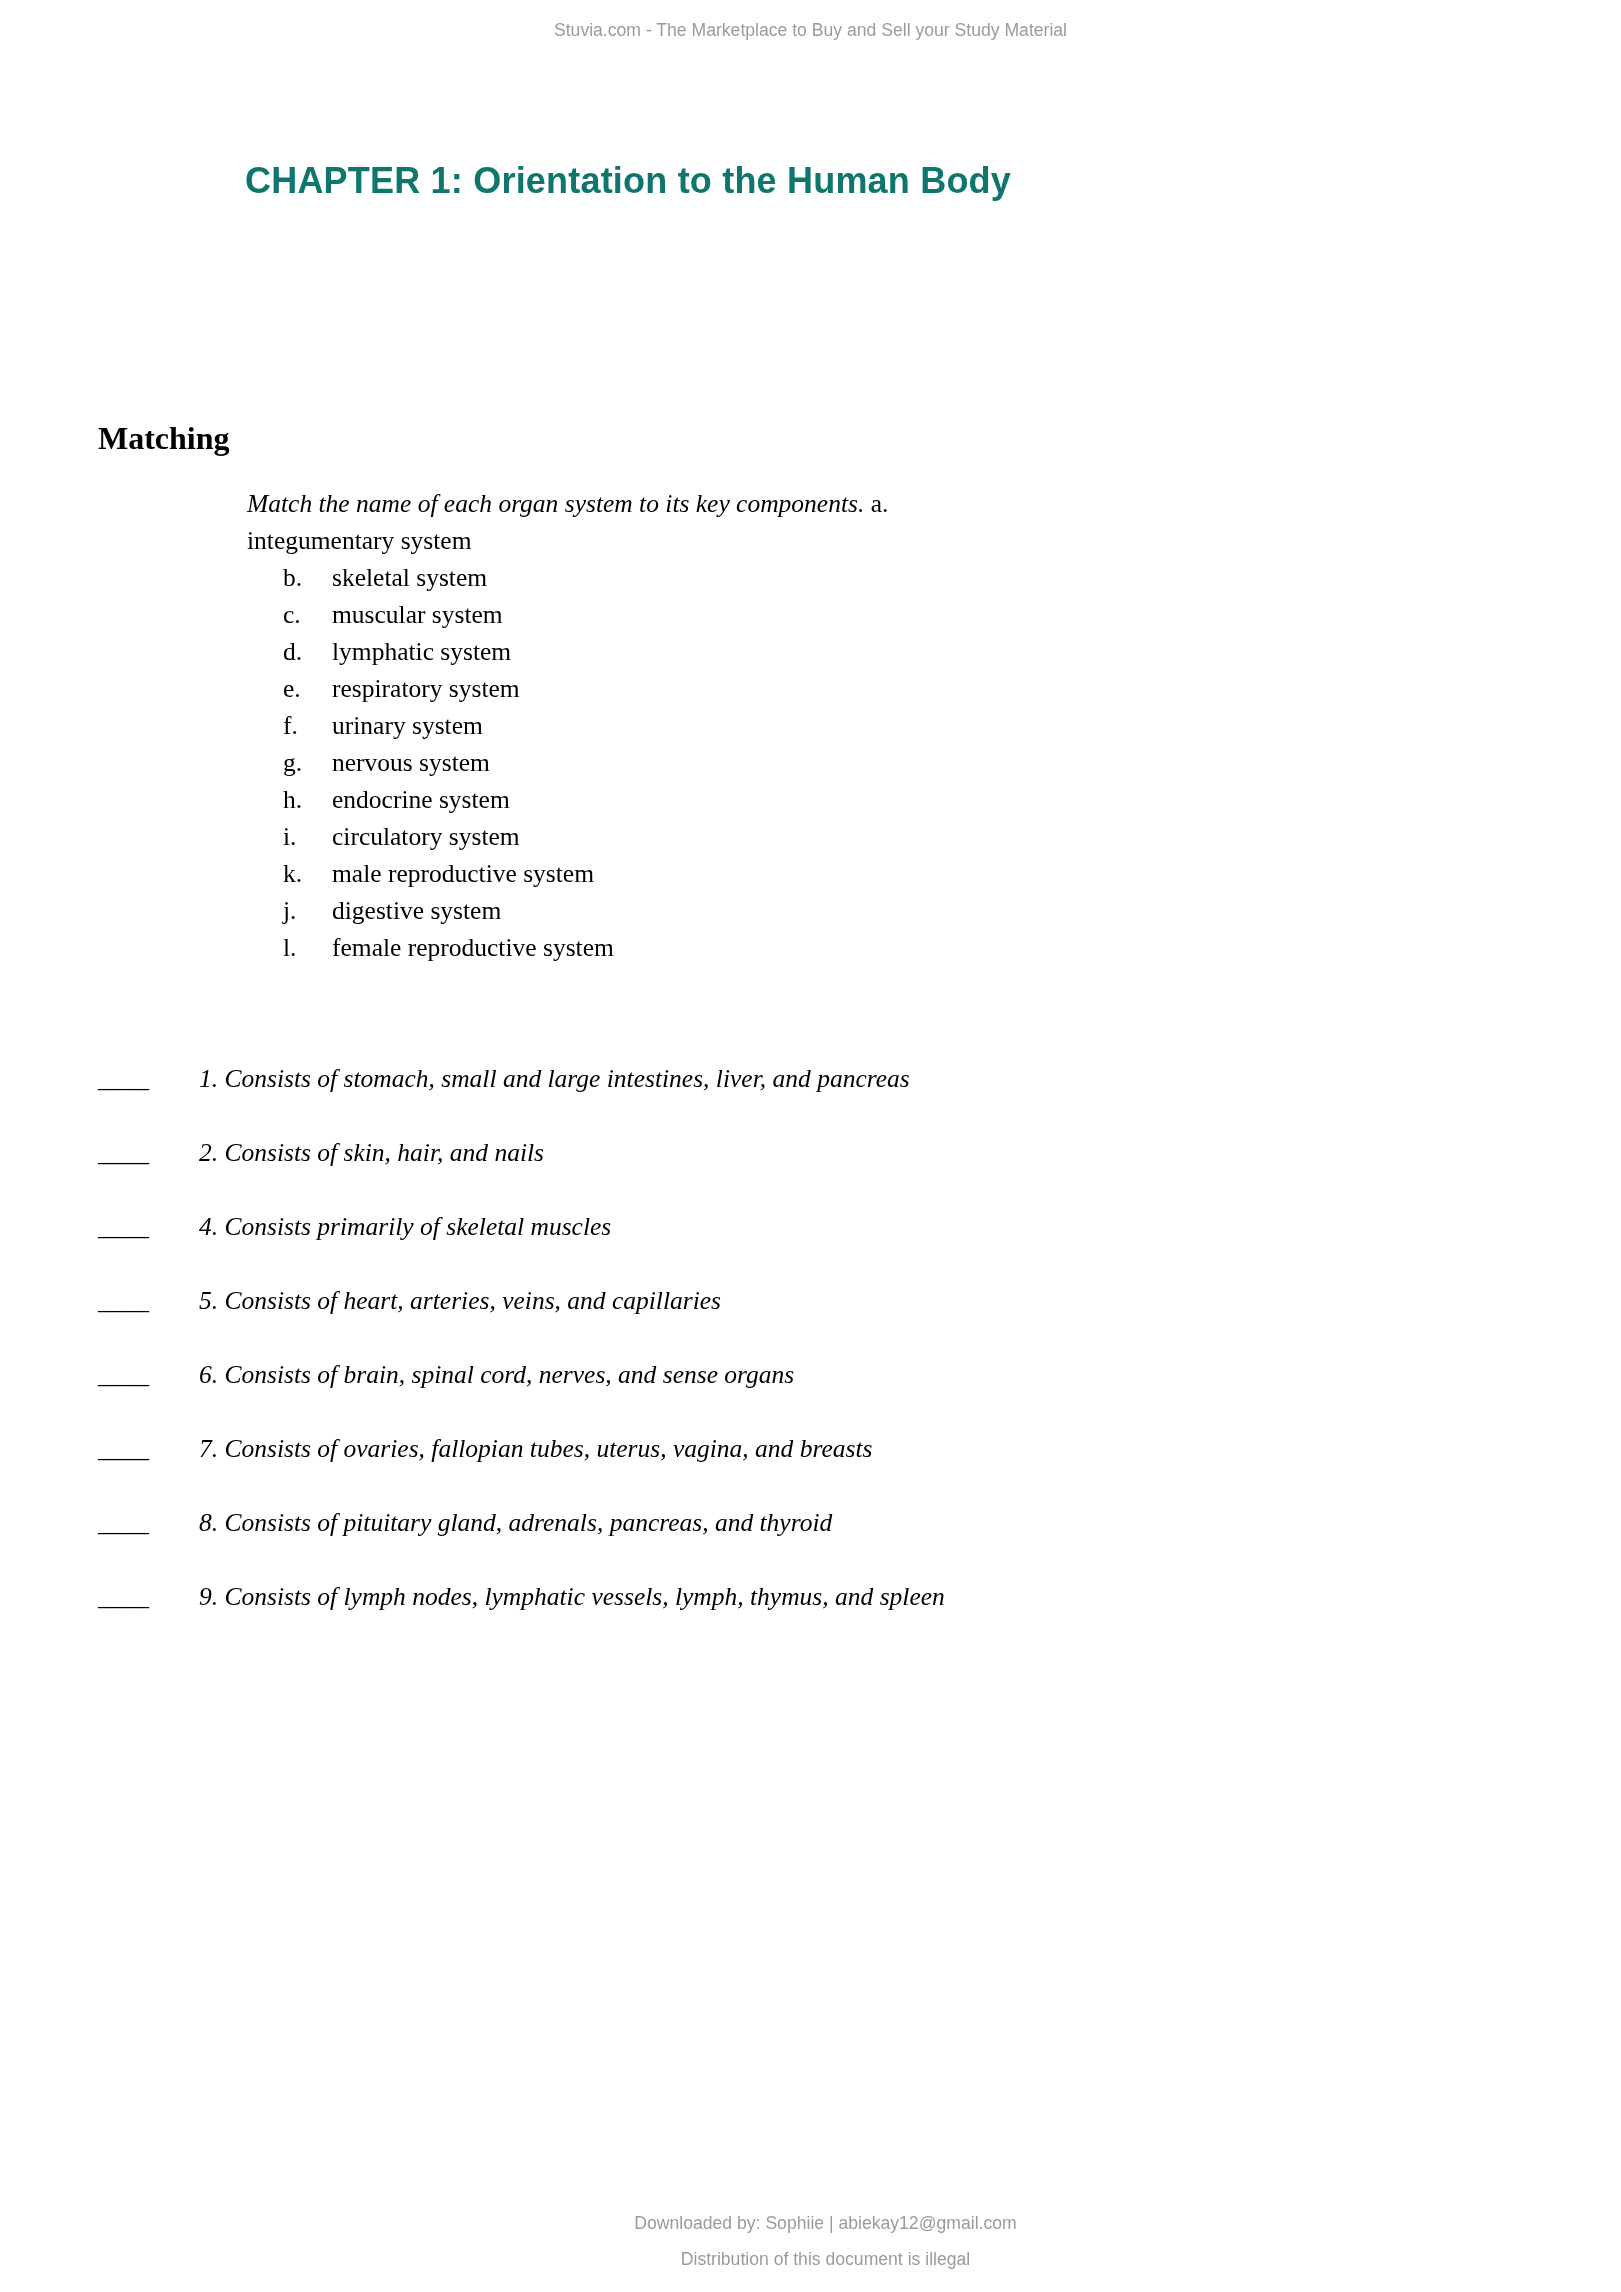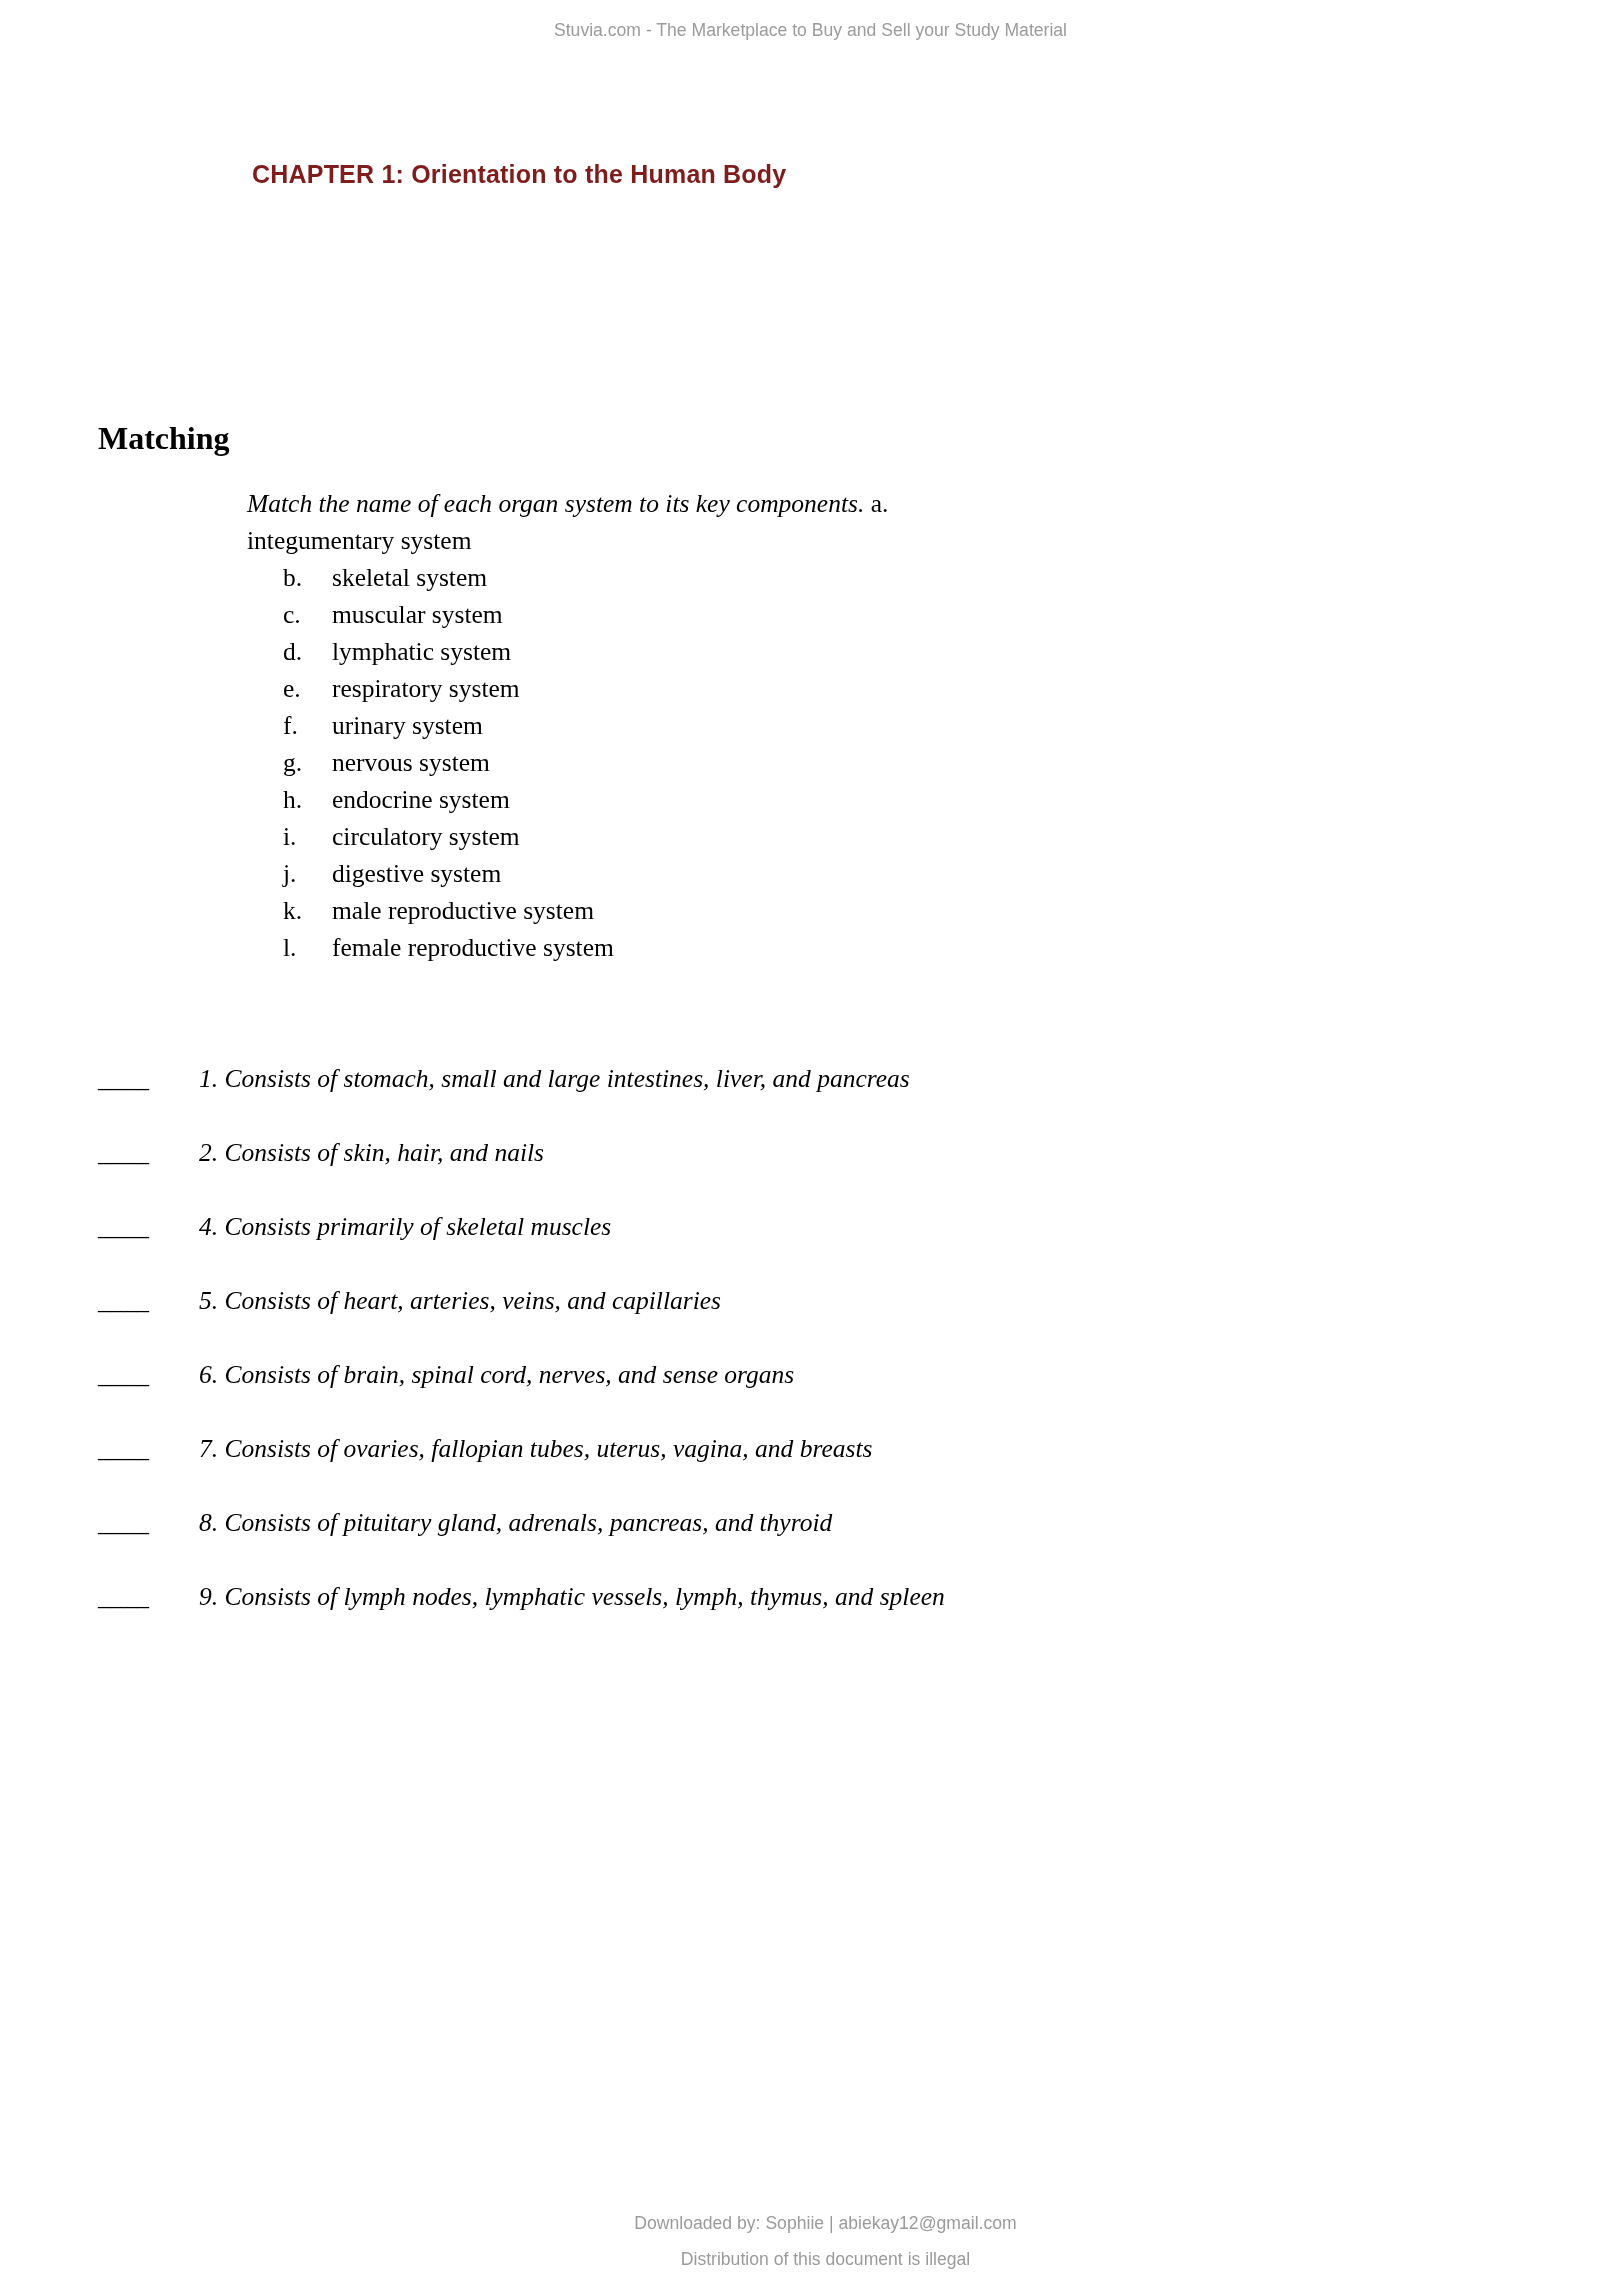--- a/index.html
+++ b/index.html
@@ -20,25 +20,25 @@
     left: 0;
     width: 100%;
     text-align: center;
     font-family: "Liberation Sans", sans-serif;
     font-size: 17.6px;
     color: #9b9b9b;
   }
   .doc-title {
     position: absolute;
     top: 160px;
-    left: 252px;
+    left: 245px;
     font-family: "Liberation Sans", sans-serif;
     font-weight: bold;
-    font-size: 25px;
-    color: #7f1d1d;
+    font-size: 36px;
+    color: #0f766e;
     letter-spacing: 0.2px;
   }
   .section-heading {
     position: absolute;
     top: 420px;
     left: 98px;
     font-family: "Liberation Serif", serif;
     font-size: 32px;
     font-weight: bold;
   }
@@ -115,24 +115,24 @@
     <div class="option-row">
       <span class="opt-letter">g.</span><span>nervous system</span>
     </div>
     <div class="option-row">
       <span class="opt-letter">h.</span><span>endocrine system</span>
     </div>
     <div class="option-row">
       <span class="opt-letter">i.</span><span>circulatory system</span>
     </div>
     <div class="option-row">
-      <span class="opt-letter">j.</span><span>digestive system</span>
+      <span class="opt-letter">k.</span><span>male reproductive system</span>
     </div>
     <div class="option-row">
-      <span class="opt-letter">k.</span><span>male reproductive system</span>
+      <span class="opt-letter">j.</span><span>digestive system</span>
     </div>
     <div class="option-row">
       <span class="opt-letter">l.</span><span>female reproductive system</span>
     </div>
   </div>
 
   <div class="questions">
     <div class="question-row">
       <span class="blank">____</span><span>1.</span>
       <span>Consists of stomach, small and large intestines, liver, and pancreas</span>

